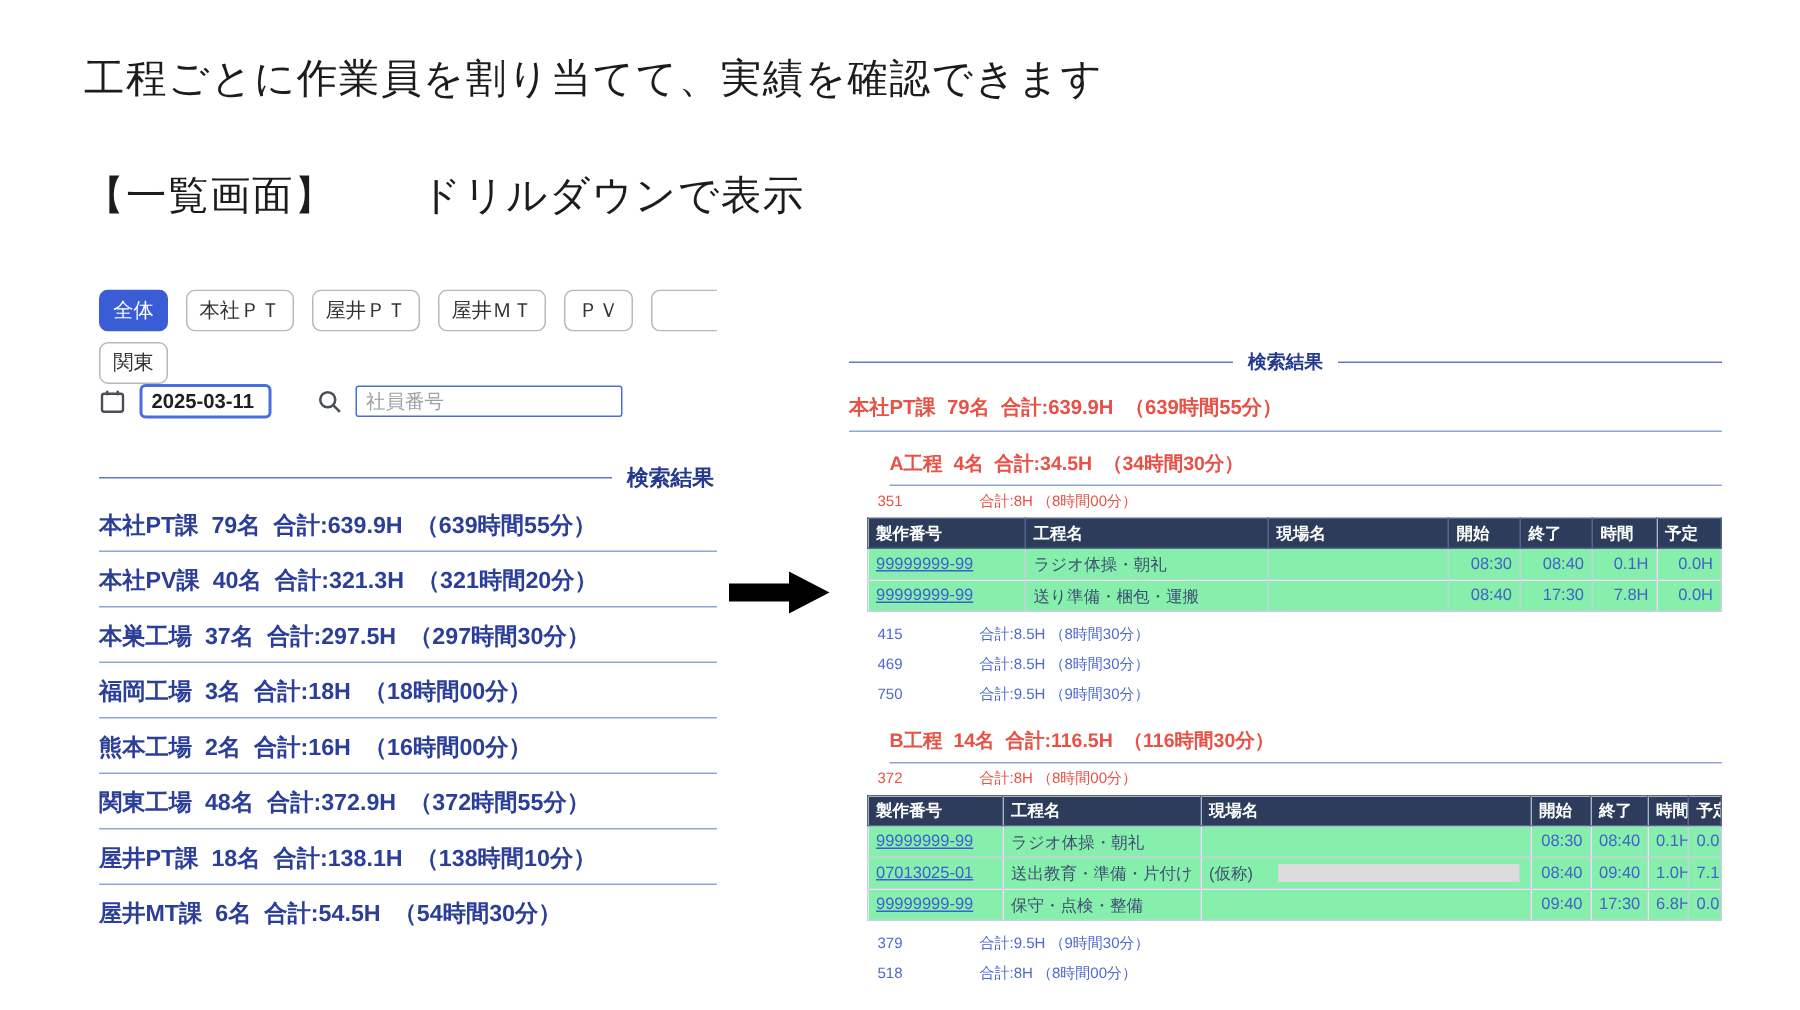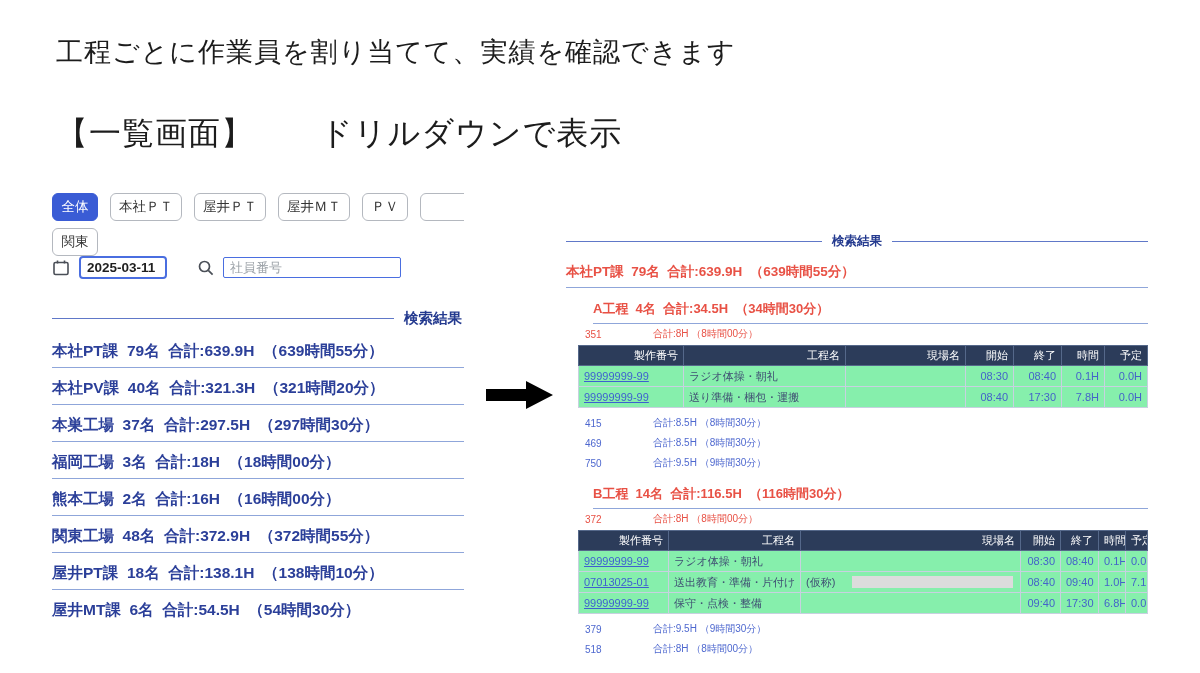--- a/index.html
+++ b/index.html
@@ -2,24 +2,24 @@
 <html><head>
 <meta charset="utf-8">
 <style>
   * { margin: 0; padding: 0; box-sizing: border-box; }
   html, body { width: 1200px; height: 673px; background: #ffffff; overflow: hidden;
     font-family: "Liberation Sans", "DejaVu Sans", sans-serif; }
   .stage { position: relative; width: 1200px; height: 673px; background: #fff; }
 
   
   .page-title { position: absolute; left: 56px; top: 34px; font-size: 27px; color: #1c1c1c; letter-spacing: 1px; }
-  .page-subtitle { position: absolute; left: 56px; top: 112px; font-size: 32px; color: #1c1c1c; letter-spacing: 1px; white-space: pre; }
-
-  
-  .left-panel { position: absolute; left: 52px; top: 193px; width: 412px; }
+  .page-subtitle { position: absolute; left: 56px; top: 112px; font-size: 27px; color: #1c1c1c; letter-spacing: 1px; white-space: pre; }
+
+  
+  .left-panel { position: absolute; left: 66px; top: 193px; width: 412px; }
   .tabs-row { display: flex; gap: 12px; overflow: hidden; width: 412px; }
   .tabs-row.second { margin-top: 7px; }
   .tab { flex: 0 0 auto; min-width: 46px; text-align: center; padding: 4px 8px; font-size: 13.5px;
     color: #333; background: #fff; border: 1px solid #b4b8bf; border-radius: 6px; white-space: nowrap; cursor: pointer; }
   .tab.selected { background: #3a5cd5; border-color: #3a5cd5; color: #fff; }
   .tab.partial { min-width: 60px; }
 
   .controls-row { display: flex; align-items: center; }
   .icon { display: inline-flex; align-items: center; justify-content: center; }
   .date-input { margin-left: 9px; width: 88px; height: 23px; border: 2px solid #4a6ee0; border-radius: 4px;
@@ -49,21 +49,21 @@
   .dept-heading { margin-top: 13px; padding-bottom: 6px; border-bottom: 1.2px solid #8fa6da;
     color: #e85145; font-weight: bold; font-size: 13.5px; white-space: pre; cursor: pointer; }
   .proc-header { margin-top: 12px; margin-left: 27px; padding-bottom: 5px; border-bottom: 1.2px solid #8fa6da;
     color: #e85145; font-weight: bold; font-size: 13px; white-space: pre; cursor: pointer; }
   .entry-line { display: flex; align-items: center; margin-left: 19px; height: 20px; font-size: 10px; cursor: pointer; }
   .entry-line .entry-id { width: 68px; flex: 0 0 68px; }
   .entry-line.expanded { color: #e85145; }
   .entry-line.collapsed { color: #4e68cf; }
 
   table.sub-table { margin: 1px 0 5px 12px; border-collapse: collapse; table-layout: fixed; width: 569px; font-size: 11px; }
-  .sub-table th { background: #2c3c5a; color: #fff; font-weight: normal; text-align: right;
+  .sub-table th { background: #2c3c5a; color: #fff; font-weight: bold; text-align: left;
     padding: 2px 5px; border: 1px solid #55688a; white-space: nowrap; overflow: hidden; margin-top: 36px; }
   .sub-table td { background: #86efac; color: #3f4f73; padding: 2.5px 5px; border: 1px solid #c7d1e0;
     white-space: nowrap; overflow: hidden; }
   .sub-table td.link { color: #3e5fd0; text-decoration: underline; cursor: pointer; }
   .sub-table td.time { color: #4463c9; text-align: right; }
   .site-cell-flex { display: flex; align-items: center; gap: 17px; }
   .redact { flex: 1; height: 12px; background: #dcdcdc; margin-right: 2px; }
 </style>
 </head>
 <body>

